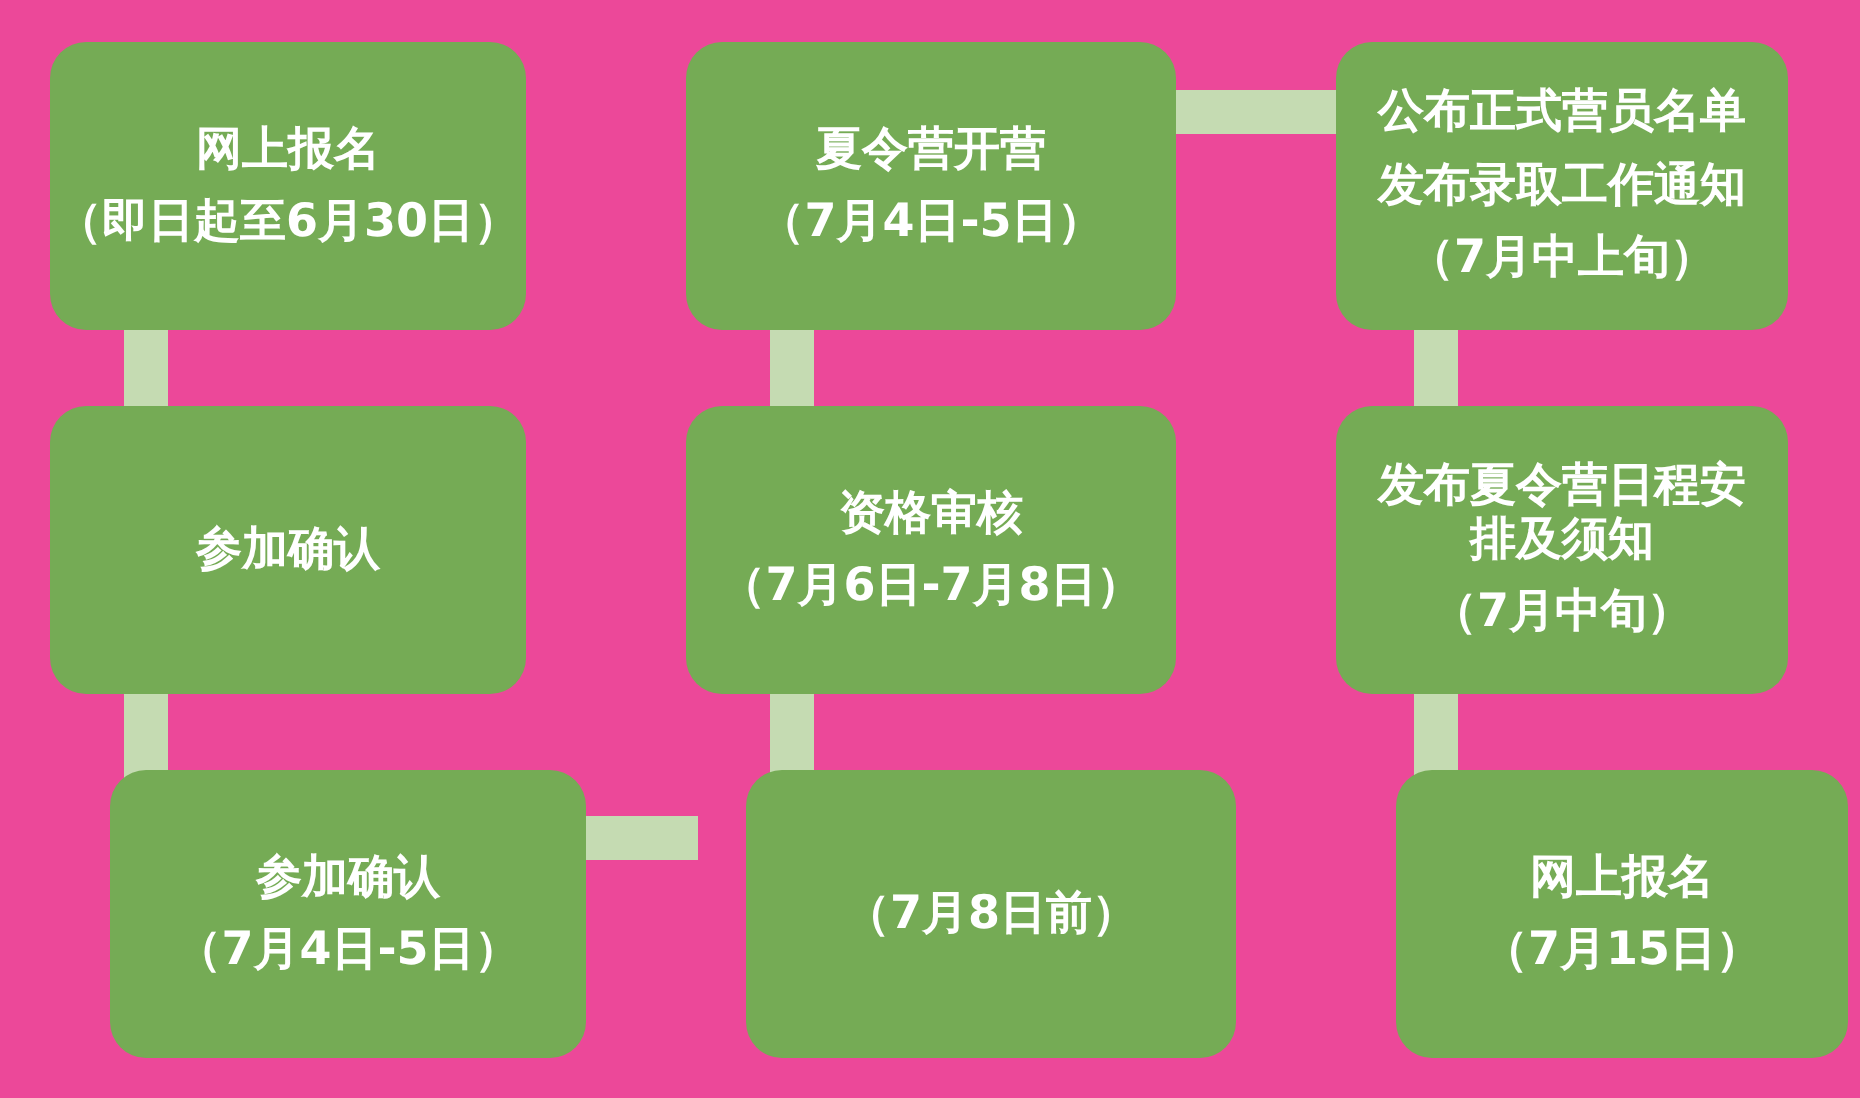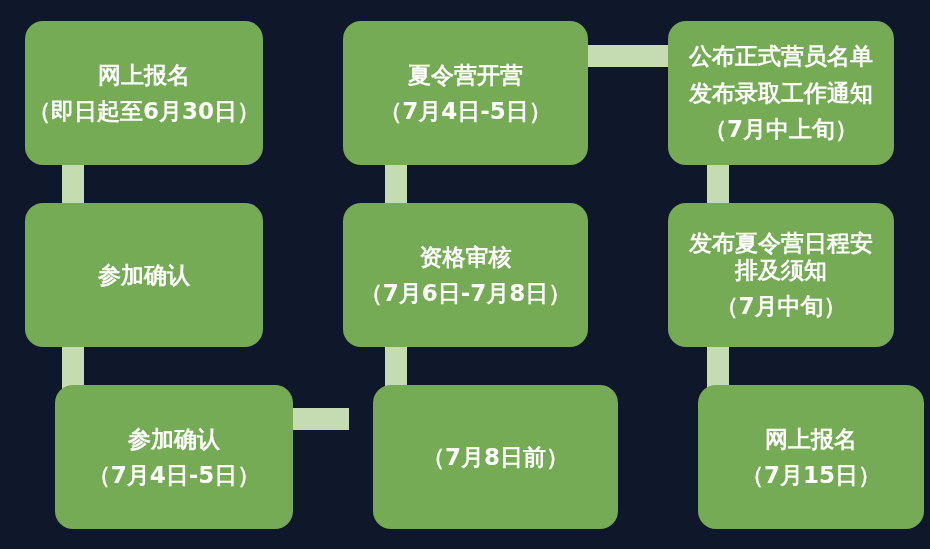--- a/index.html
+++ b/index.html
@@ -5,21 +5,21 @@
   html, body {
     margin: 0;
     padding: 0;
     background: #ffffff;
     font-family: "DejaVu Sans", sans-serif;
   }
   .canvas {
     position: relative;
     width: 930px;
     height: 549px;
-    background: #0f172a;
+    background: #ec4899;
     overflow: hidden;
   }
   .node {
     position: absolute;
     height: 144px;
     background: #75AB55;
     border-radius: 18px;
     color: #ffffff;
     display: flex;
     flex-direction: column;

